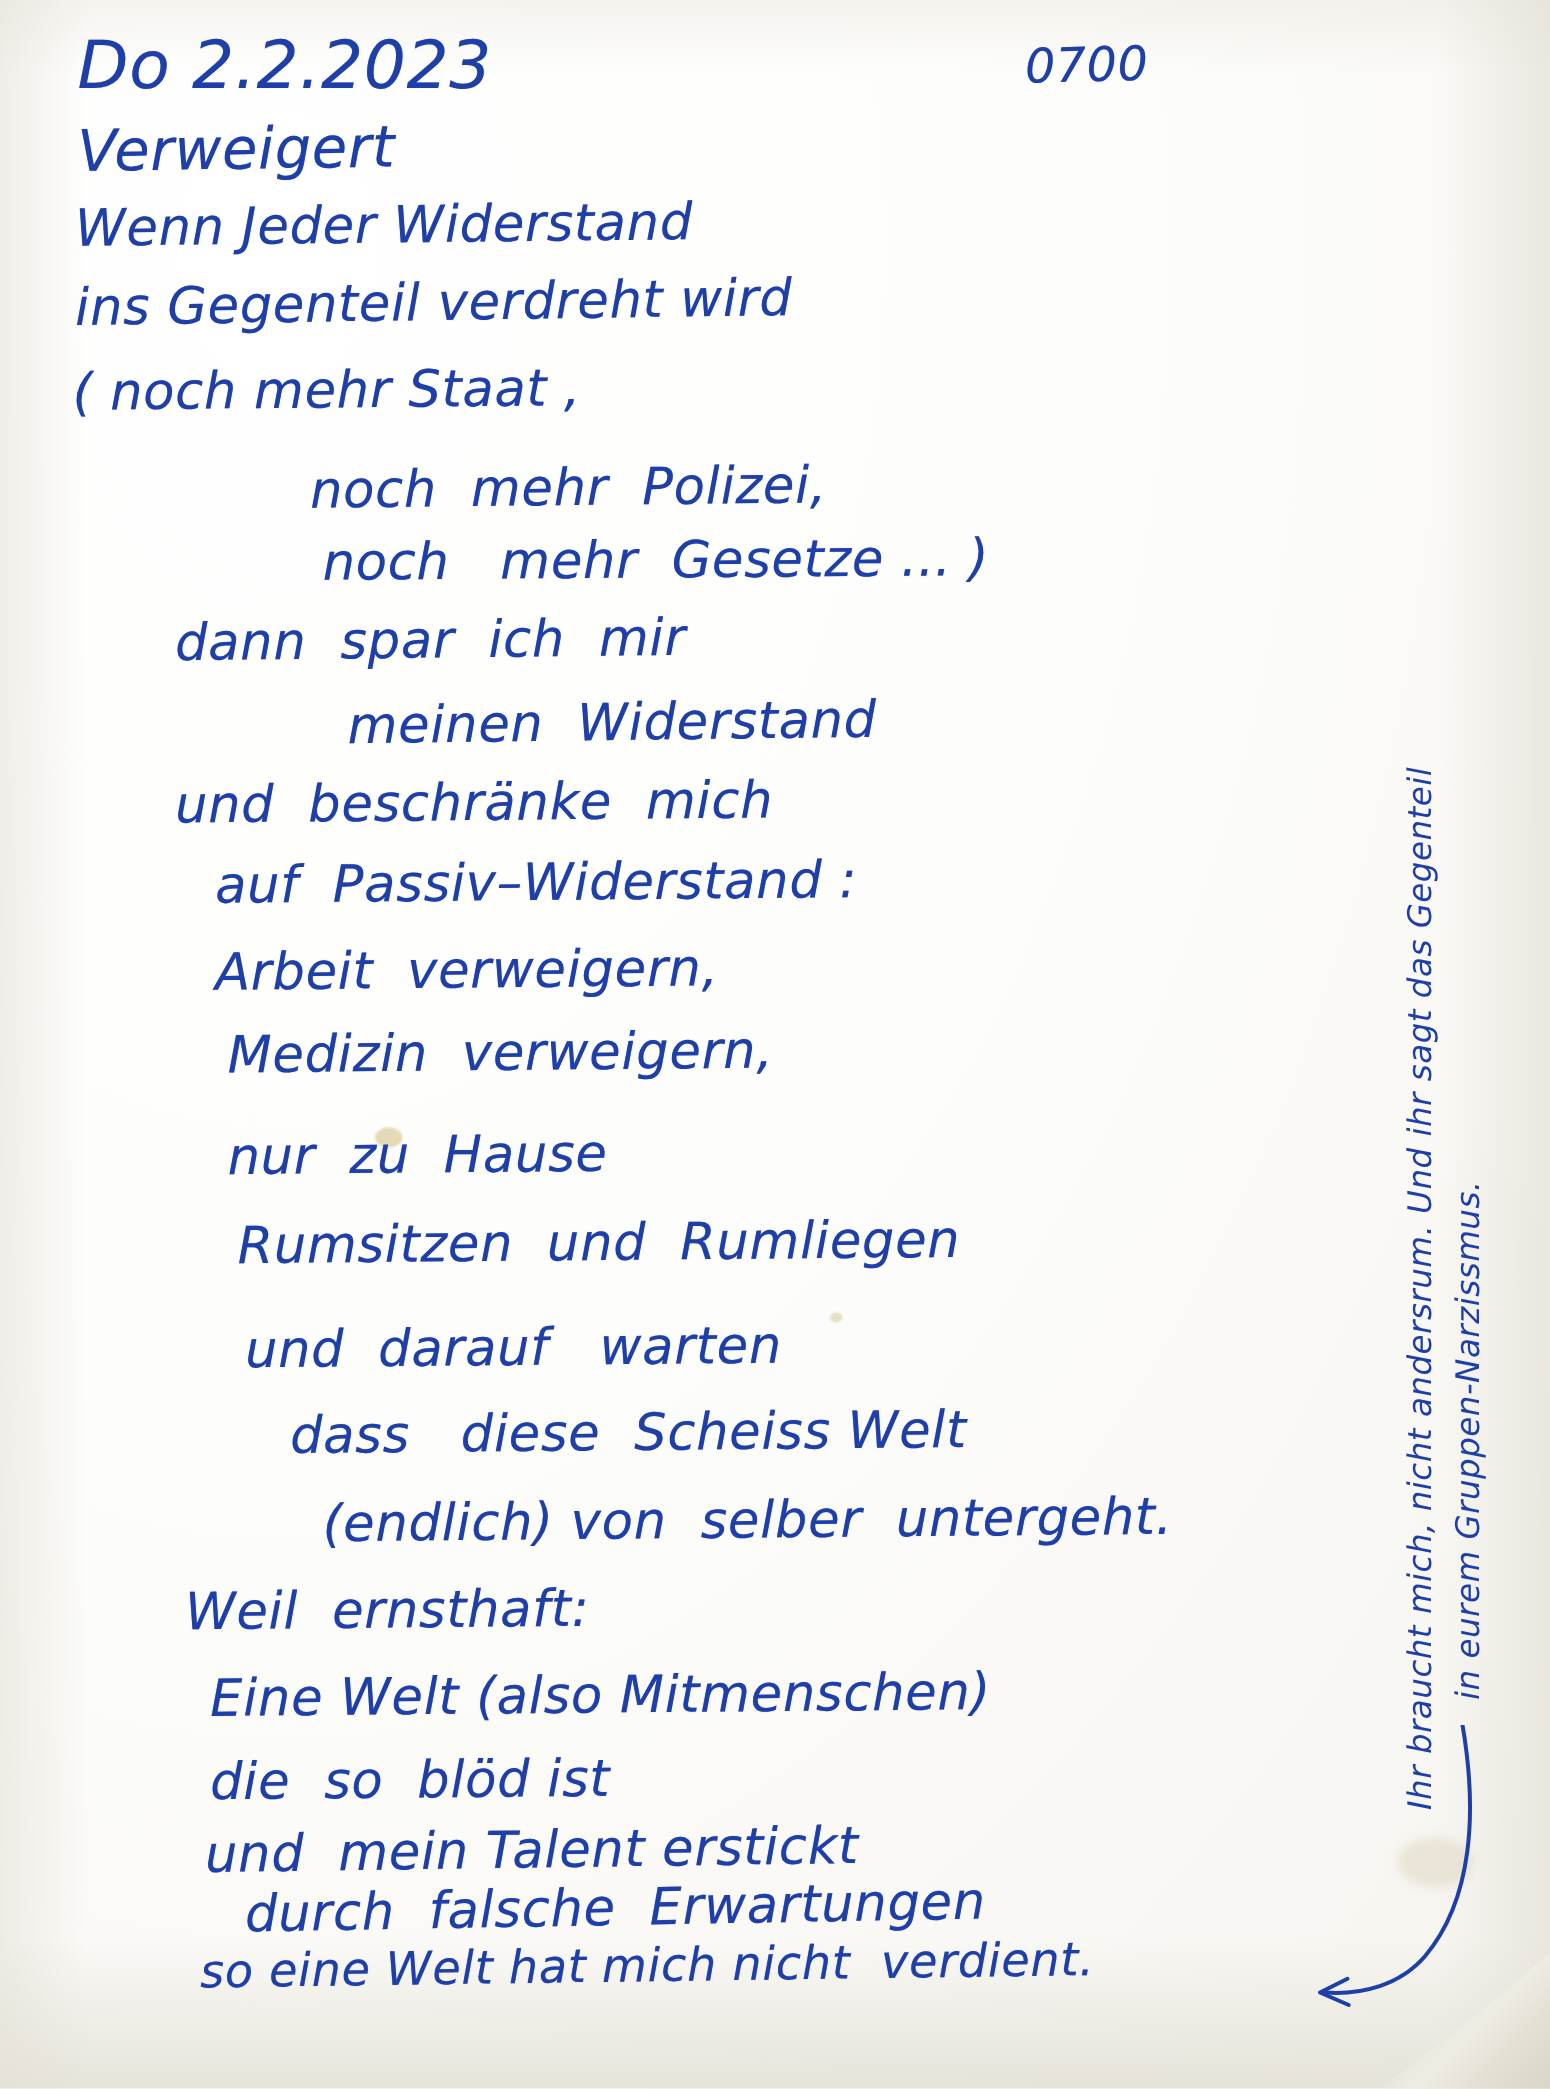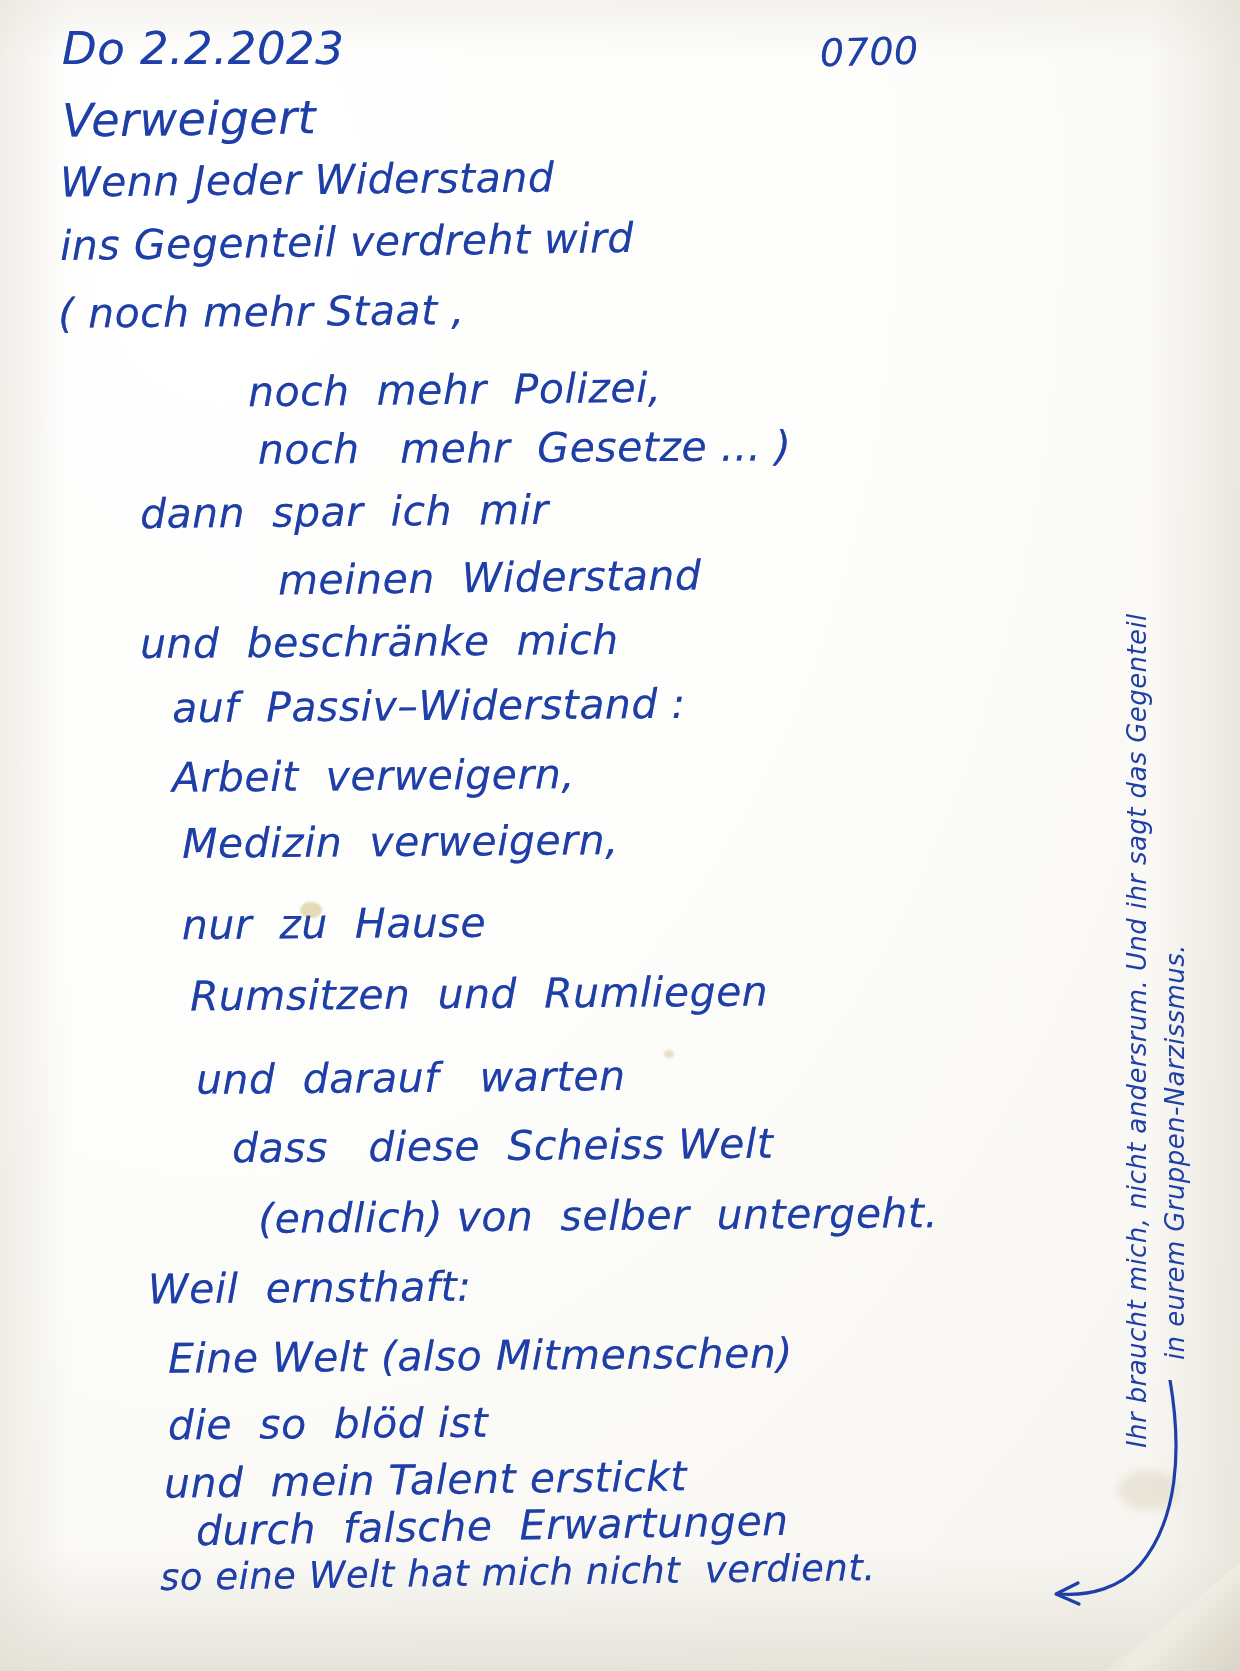--- a/index.html
+++ b/index.html
@@ -68,21 +68,21 @@
   }
 
   .line {
     font-size: 40px;
     line-height: 1;
   }
 
   #header-date {
     left: 62px;
     top: 22px;
-    font-size: 45px;
+    font-size: 53px;
   }
   #header-time {
     left: 820px;
     top: 30px;
     font-size: 38px;
     transform: rotate(-1.5deg);
   }
 
   
   .sidenote {

